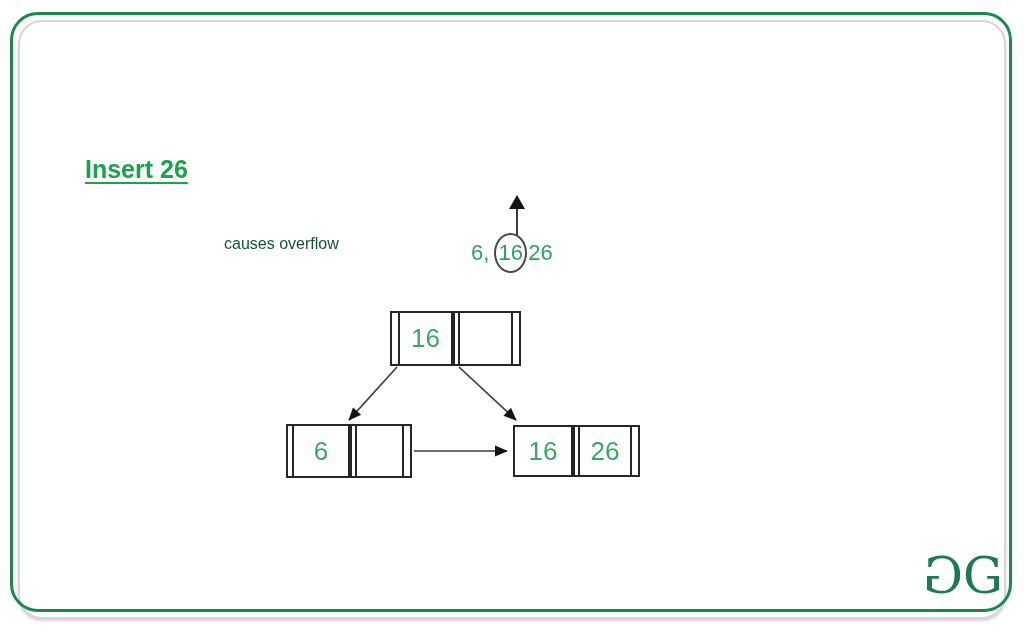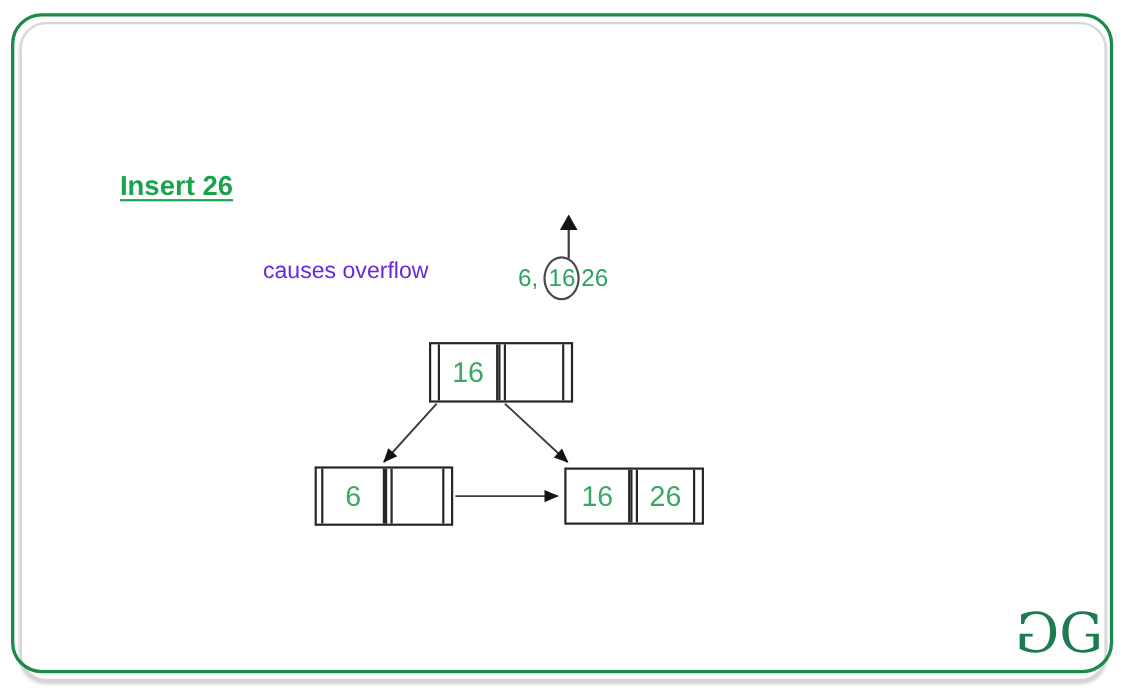--- a/index.html
+++ b/index.html
@@ -15,25 +15,25 @@
     box-shadow:0 2px 3px rgba(0,0,0,0.18);
   }
   .green-frame{
     position:absolute;left:10px;top:12px;width:996px;height:594px;
     border:3px solid #1a8a4a;border-radius:28px;background:transparent;
   }
   
   .slide-title{
     position:absolute;left:85px;top:155px;
     font-size:25px;font-weight:bold;color:#1ba24f;
-    text-decoration:underline;text-decoration-thickness:2px;text-underline-offset:4px;margin-left:24px;
+    text-decoration:underline;text-decoration-thickness:2px;text-underline-offset:4px;
   }
   .caption{
-    position:absolute;left:239px;top:235px;
-    font-size:21px;color:#6d28d9;
+    position:absolute;left:224px;top:235px;
+    font-size:16px;color:#14532d;
   }
   .sequence{
     position:absolute;left:471px;top:240px;height:26px;
     display:flex;align-items:center;
     font-size:22px;color:#2ba55b;white-space:nowrap;
   }
   .sequence .tok{display:inline-block;}
   .circle-wrap{
     display:inline-flex;align-items:center;justify-content:center;
     width:29px;height:36px;margin:0 1px 0 5px;

